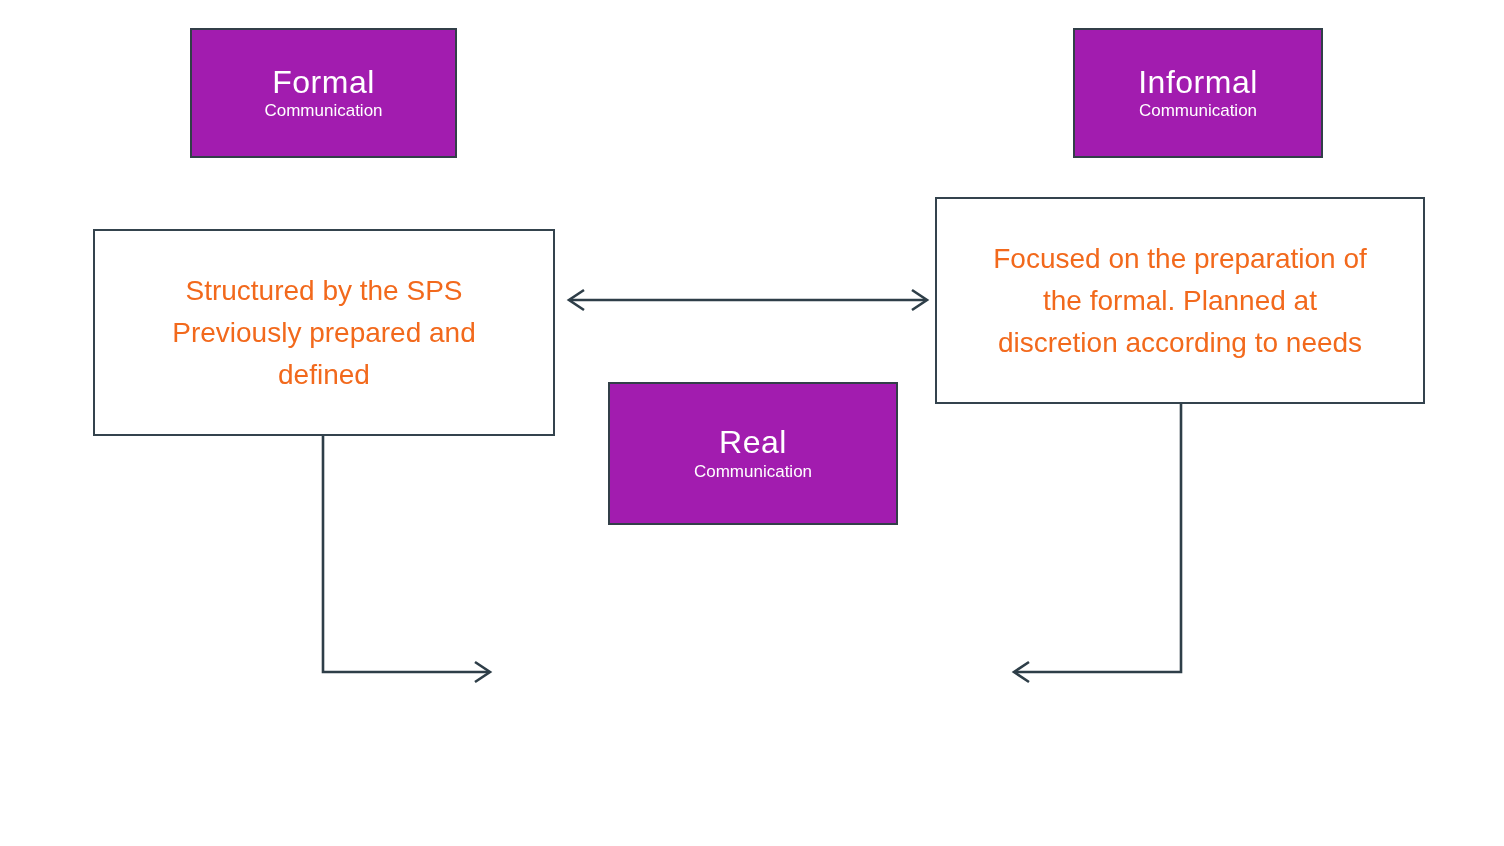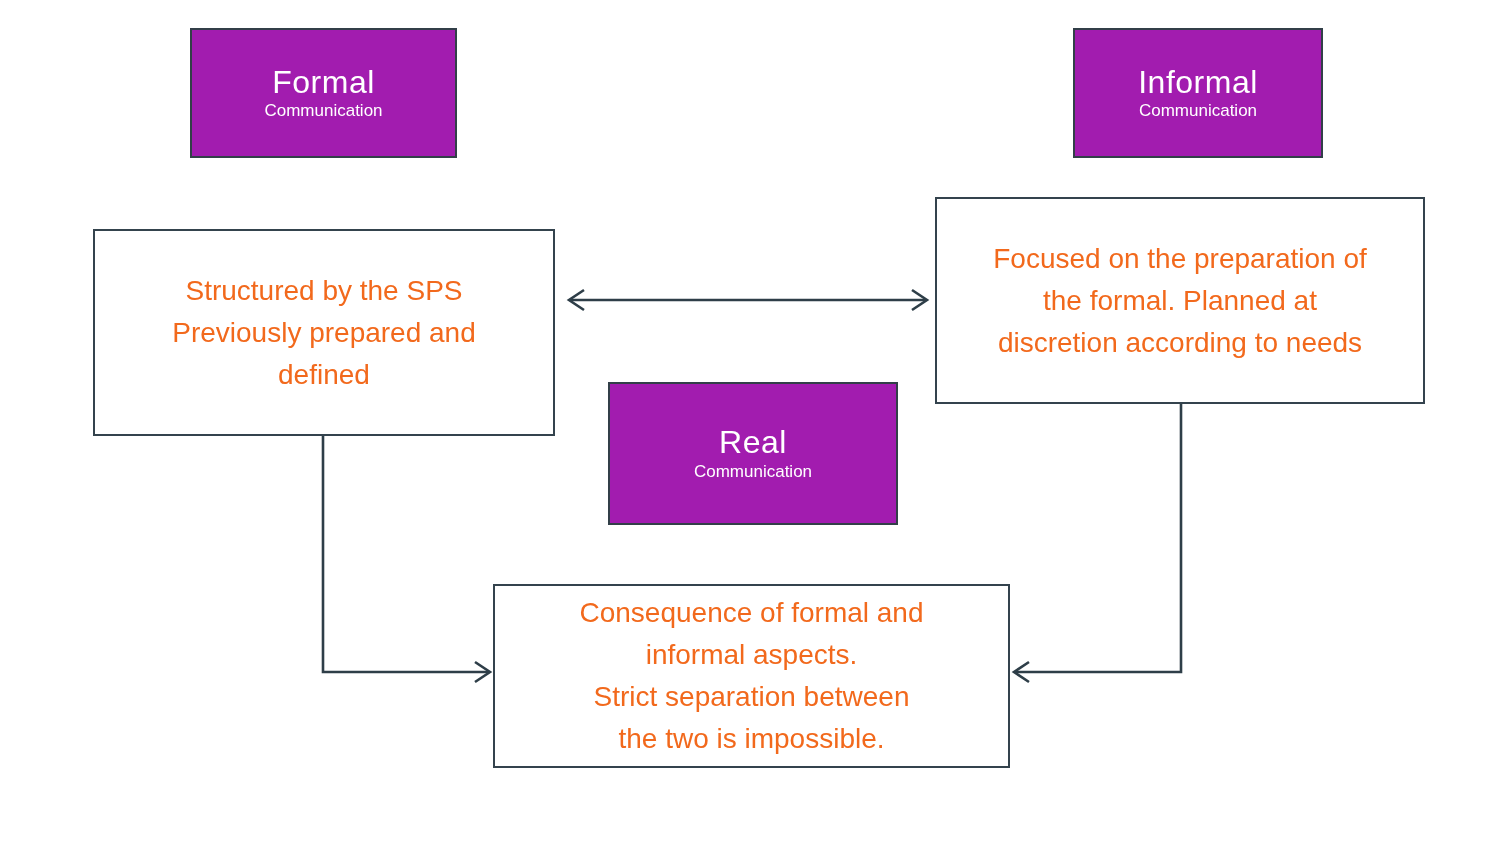--- a/index.html
+++ b/index.html
@@ -107,20 +107,14 @@
 Previously prepared and
 defined</div>
   </div>
 
   <div class="light-box" id="informal-desc">
     <div class="desc">Focused on the preparation of
 the formal. Planned at
 discretion according to needs</div>
   </div>
 
-  <div class="light-box" id="consequence-box">
-    <div class="desc">Consequence of formal and
-informal aspects.
-Strict separation between
-the two is impossible.</div>
-  </div>
 
 </div>
 
 </body></html>

